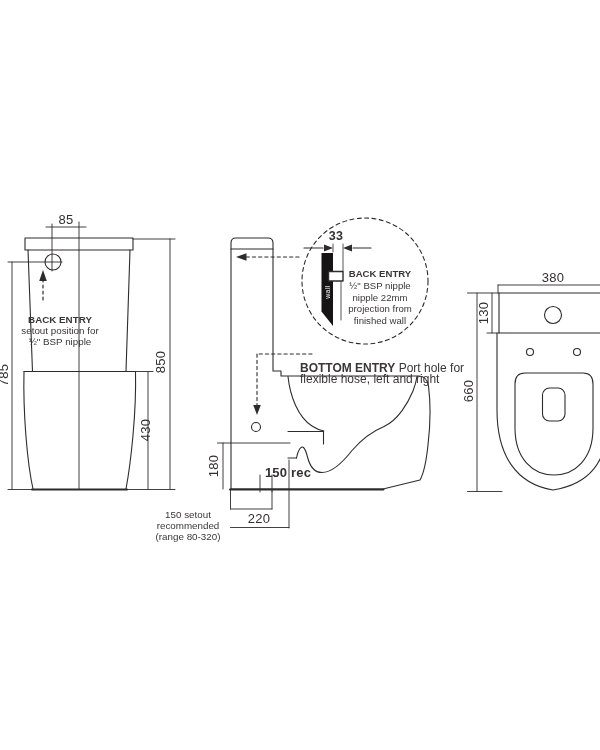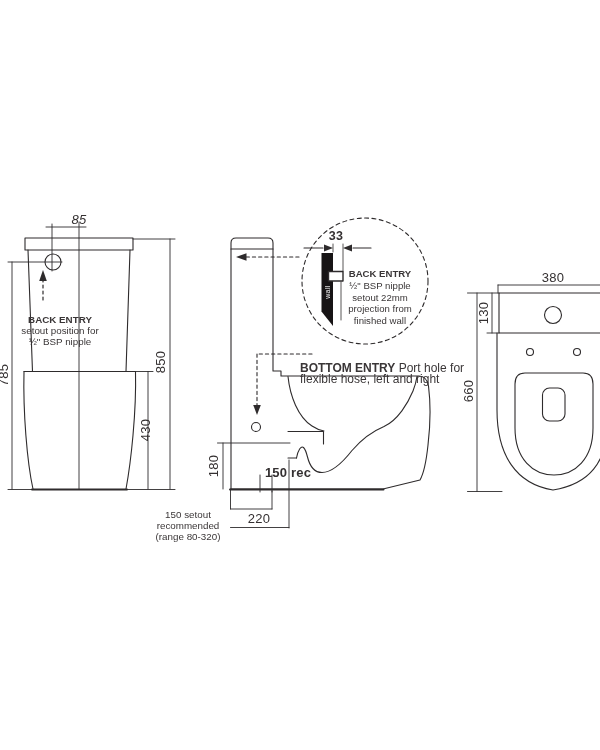--- a/index.html
+++ b/index.html
@@ -120,38 +120,38 @@
       <path d="M498,285 H612"></path>
       <path d="M498,285 V293"></path>
       <path d="M492,293 V333"></path>
       <path d="M467.5,293 H499"></path>
       <path d="M487,333 H499"></path>
       <path d="M477,293 V491.5"></path>
       <path d="M467.5,491.5 H502"></path>
     </g>
   </svg>
 
-  <span class="txt" style="left:79px;top:219px;font-style:italic;">85</span>
+  <span class="txt" style="left:66px;top:219px;">85</span>
   <span class="vtxt" style="left:3px;top:375px;">785</span>
   <span class="vtxt" style="left:160px;top:362px;">850</span>
   <span class="vtxt" style="left:145px;top:430px;">430</span>
 
   <div class="note center" style="left:10px;top:298px;width:100px;">
     <div class="strong">BACK ENTRY</div>
     <div>setout position for</div>
     <div>½" BSP nipple</div>
   </div>
 
   <span class="txt bold" style="left:336px;top:236px;font-size:12.5px;">33</span>
   <span class="wall-label" style="left:327px;top:292px;">wall</span>
 
   <div class="note center detail-note" style="left:332px;top:251px;width:96px;">
     <div class="strong">BACK ENTRY</div>
     <div>½" BSP nipple</div>
-    <div>setout 22mm</div>
+    <div>nipple 22mm</div>
     <div>projection from</div>
     <div>finished wall</div>
   </div>
 
   <div class="note" style="left:300px;top:346px;line-height:11px;font-size:12px;">
     <div>
       <span class="strong">BOTTOM ENTRY</span><span>  Port hole for</span>
     </div>
     <div>flexible hose, left and right</div>
   </div>

